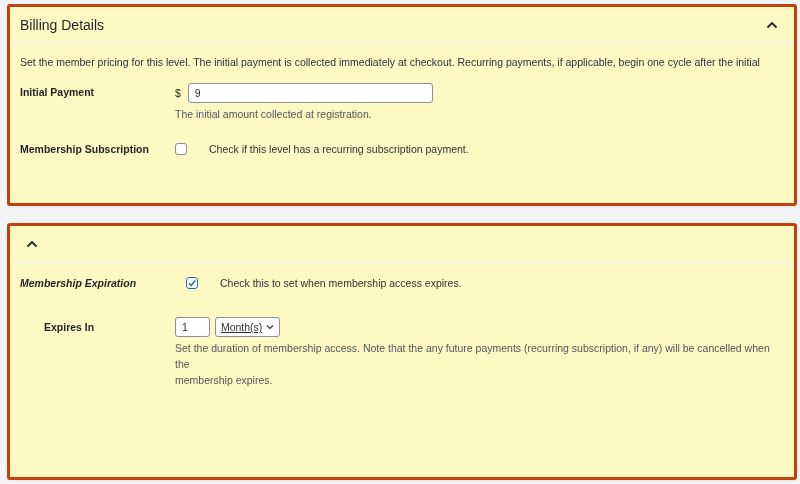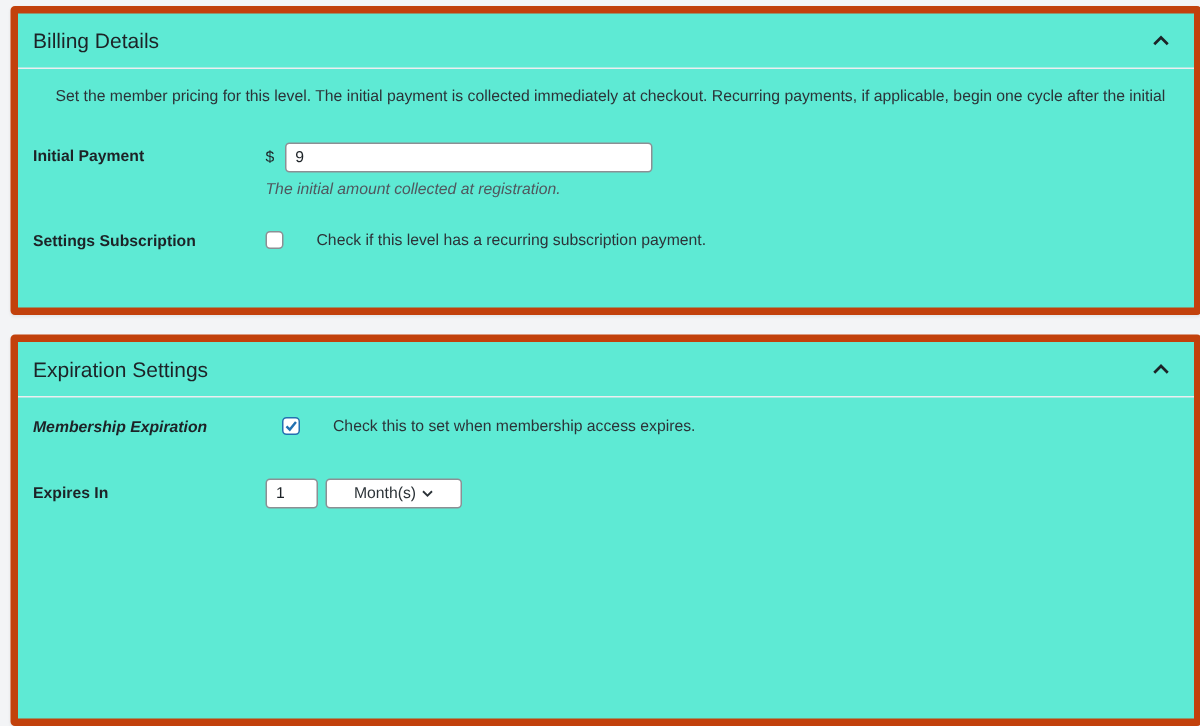--- a/index.html
+++ b/index.html
@@ -5,95 +5,94 @@
   html, body { margin: 0; padding: 0; }
   body {
     width: 800px; height: 484px; overflow: hidden;
     background: #f3f4f6;
     font-family: "Liberation Sans", sans-serif;
     color: #1d2327;
     font-size: 10.5px;
   }
   .card {
     position: absolute; left: 7px; width: 784px;
-    background: #5eead4;
-    border: 5px solid #c2410c;
+    background: #fef9c3;
+    border: 3px solid #c2410c;
     border-radius: 3px;
     box-shadow: 0 1px 2px rgba(0,0,0,0.06);
   }
   .card-header {
     height: 36px; border-bottom: 1px solid #eceef0;
     display: flex; align-items: center; justify-content: space-between;
     padding: 0 10px;
   }
   .card-title { font-size: 14px; color: #1d2327; }
   .chevron { width: 24px; height: 20px; display: flex; align-items: center; justify-content: center; cursor: pointer; }
   .card-body { padding: 0 10px; }
-  .desc { font-size: 10.5px; line-height: 16px; color: #2c3338; margin-top: 10px; margin-left: 15px; }
+  .desc { font-size: 10.5px; line-height: 16px; color: #2c3338; margin-top: 10px; }
   .row { position: relative; }
   .row-label { position: absolute; left: 0; font-weight: bold; font-size: 10.5px; color: #1d2327; }
   .row-field { position: absolute; left: 155px; }
-  .help { color: #50575e; font-size: 10.5px; line-height: 16px; font-style: italic; }
+  .help { color: #50575e; font-size: 10.5px; line-height: 16px; }
   .chk {
     display: inline-block; width: 10px; height: 10px;
     border: 1px solid #8c8f94; border-radius: 3px;
     vertical-align: middle; position: relative; background: #fff;
   }
   .chk.checked { border-color: #2271b1; }
   .chk-label { vertical-align: middle; margin-left: 22px; color: #2c3338; }
   .text-input {
     height: 19px; border: 1px solid #8c8f94; border-radius: 3px;
     font-size: 10.5px; padding: 0 6px; box-sizing: border-box;
     font-family: "Liberation Sans", sans-serif; color: #1d2327; background: #fff;
   }
   .select {
     display: inline-flex; align-items: center; height: 19px;
-    border: 1px solid #8c8f94; border-radius: 3px; padding: 0 18px;
-    box-sizing: border-box; font-size: 10.5px; color: #2c3338; background: #fff; cursor: pointer;
+    border: 1px solid #8c8f94; border-radius: 3px; padding: 0 5px;
+    box-sizing: border-box; font-size: 10.5px; color: #2c3338; background: #fff; cursor: pointer; text-decoration: underline;
   }
   a.link { color: #2271b1; text-decoration: underline; }
 </style>
 </head>
 <body>
 
 <div class="card" style="top:4px; height:196px;">
   <div class="card-header">
     <span class="card-title">Billing Details</span>
     <span class="chevron">
       <svg width="12" height="8" viewBox="0 0 12 8">
           <path d="M1.5 6.5 L6 2 L10.5 6.5" fill="none" stroke="#1d2327" stroke-width="1.8"></path>
         </svg>
     </span>
   </div>
   <div class="card-body">
     <div class="desc">
       <div>Set the member pricing for this level. The initial payment is collected immediately at checkout. Recurring payments, if applicable, begin one cycle after the initial</div>
     </div>
 
-    <div class="row" style="height:60px; margin-top:23px;">
+    <div class="row" style="height:60px; margin-top:13px;">
       <span class="row-label" style="top:3px;">Initial Payment</span>
       <div class="row-field" style="top:0;">
         <span style="font-size:10.5px; margin-right:4px; vertical-align:middle;">$</span>
         <input class="text-input" type="text" style="width: 245px; height: 20px; vertical-align: middle;" value="9">
         <div class="help" style="margin-top:3px;">The initial amount collected at registration.</div>
       </div>
     </div>
 
     <div class="row" style="height:30px;">
-      <span class="row-label" style="top:0;">Settings Subscription</span>
+      <span class="row-label" style="top:0;">Membership Subscription</span>
       <div class="row-field" style="top:-1px;">
         <span class="chk"></span><span class="chk-label">Check if this level has a recurring subscription payment.</span>
       </div>
     </div>
   </div>
 </div>
 
 <div class="card" style="top:223px; height:251px;">
   <div class="card-header">
-    <span class="card-title">Expiration Settings</span>
     <span class="chevron">
       <svg width="12" height="8" viewBox="0 0 12 8">
           <path d="M1.5 6.5 L6 2 L10.5 6.5" fill="none" stroke="#1d2327" stroke-width="1.8"></path>
         </svg>
     </span>
   </div>
   <div class="card-body">
 
     <div class="row" style="height:40px; margin-top:14px;">
       <span class="row-label" style="top:0;font-style:italic;">Membership Expiration</span>
@@ -101,25 +100,29 @@
         <span class="chk checked">
           <svg width="10" height="10" viewBox="0 0 10 10" style="position:absolute; left:0; top:0;">
               <path d="M2 5.2 L4.2 7.4 L8.3 2.4" fill="none" stroke="#2271b1" stroke-width="1.6"></path>
             </svg>
         </span><span class="chk-label">Check this to set when membership access expires.</span>
       </div>
     </div>
 
 
     <div class="row" style="height:60px;">
-      <span class="row-label" style="top:4px;">Expires In</span>
+      <span class="row-label" style="top:4px;margin-left:24px;">Expires In</span>
       <div class="row-field" style="top:0;">
         <input class="text-input" type="text" style="width: 35px; height: 20px; vertical-align: middle;" value="1">
         <span class="select" style="height:20px; vertical-align:middle; margin-left:2px;">
           <span>Month(s)</span>
           <svg width="8" height="6" viewBox="0 0 8 6" style="margin-left:4px;">
               <path d="M1 1.5 L4 4.5 L7 1.5" fill="none" stroke="#2c3338" stroke-width="1.2"></path>
             </svg>
         </span>
+        <div class="help" style="margin-top:3px; width:610px;">
+          <div>Set the duration of membership access. Note that the any future payments (recurring subscription, if any) will be cancelled when the</div>
+          <div>membership expires.</div>
+        </div>
       </div>
     </div>
   </div>
 </div>
 
 </body></html>

